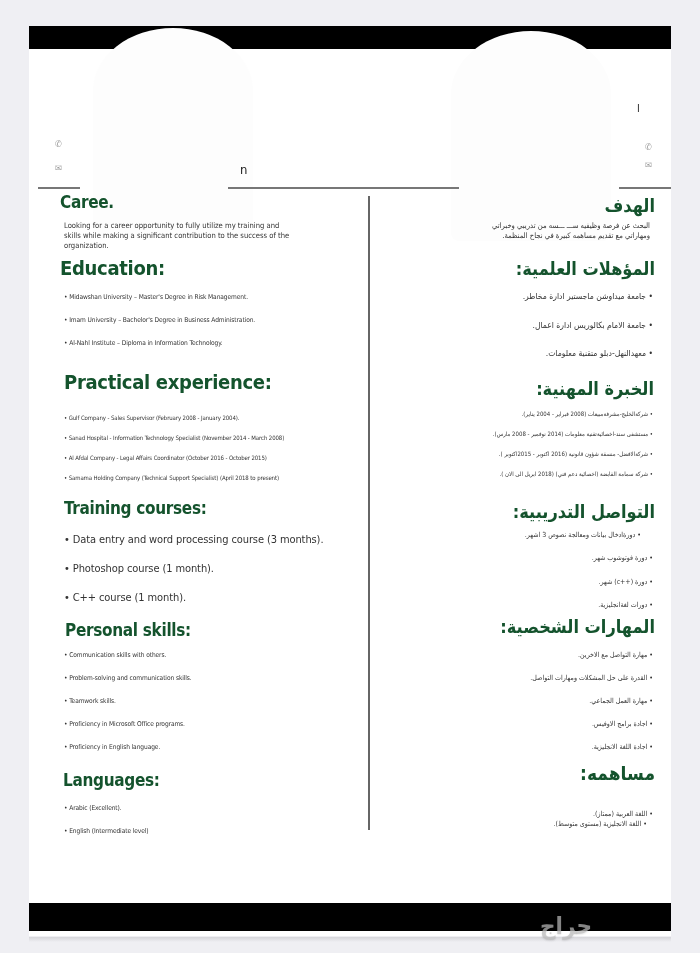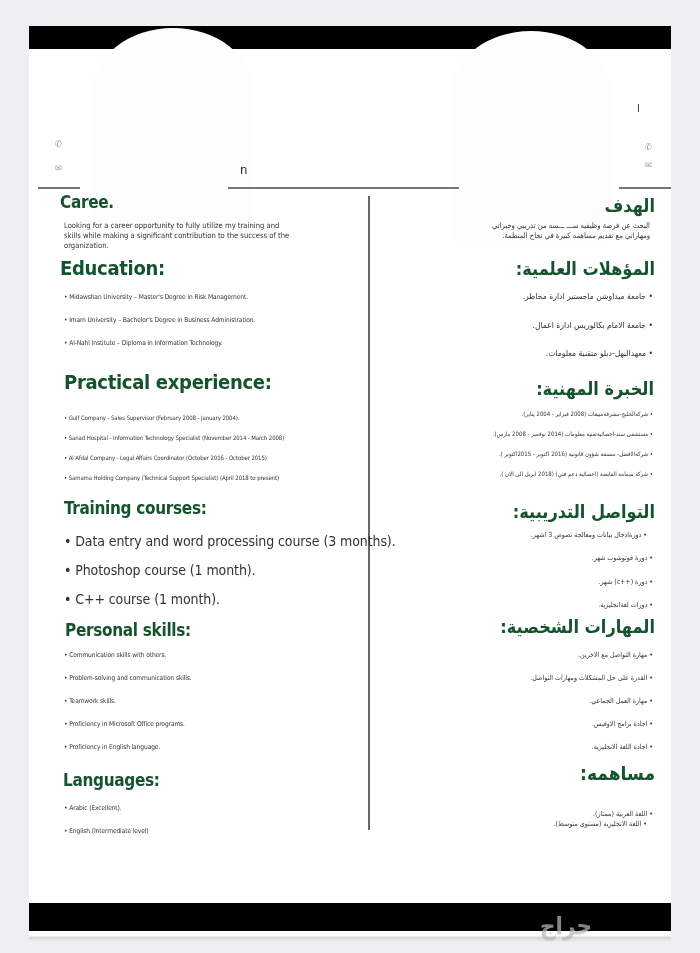--- a/index.html
+++ b/index.html
@@ -19,21 +19,21 @@
     .hdr-line { position: absolute; height: 1.5px; background: #777; }
     .name-frag { position: absolute; font-size: 13px; color: #222; }
 
     .divider { position: absolute; left: 339px; top: 170px; width: 2px; height: 634px; background: #666; }
 
     .col-en { position: absolute; left: 31px; top: 166px; width: 305px; }
     .col-ar { position: absolute; left: 347px; top: 166px; width: 279px; direction: rtl; text-align: right; }
 
     .h { font-family: "DejaVu Sans Condensed", "DejaVu Sans", sans-serif; font-weight: bold; color: #14532d; letter-spacing: -0.3px; white-space: nowrap; }
     .item { font-size: 6.6px; color: #333; white-space: nowrap; letter-spacing: -0.1px; }
-    .item.big { font-size: 14px; }
+    .item.big { font-size: 11px; }
     .para { font-size: 7.6px; color: #333; line-height: 1.3; }
     .ar .item { font-size: 7px; }
     .ar .item.big { font-size: 8.5px; }
     .abs { position: absolute; }
 
     .watermark { position: absolute; left: 540px; top: 912px; font-size: 24px; font-weight: bold; color: rgba(190,190,190,0.7); direction: rtl; letter-spacing: -1px; text-shadow: 0 1px 2px rgba(0,0,0,0.1); }
   </style>
 </head>
 <body>
 
@@ -98,21 +98,21 @@
     <div class="item big abs" style="right:2px;top:128px;">• جامعة الامام بكالوريس ادارة اعمال.</div>
     <div class="item big abs" style="right:2px;top:156px;">• معهدالنهل-دبلو متقنية معلومات.</div>
 
     <div class="h abs" style="right:1px;top:186px;font-size:18px;">الخبرة المهنية:</div>
     <div class="item abs" style="right:2px;top:218px;font-size:6px;">• شركةالخليج-مشرفةمبيعات (2008 فبراير - 2004 يناير).</div>
     <div class="item abs" style="right:2px;top:238px;font-size:6px;">• مستشفى سند-اخصائيةتقنية معلومات (2014 نوفمبر - 2008 مارس).</div>
     <div class="item abs" style="right:2px;top:258px;font-size:6px;">• شركةالافضل- منسقة شؤون قانونية (2016 اكتوبر - 2015اكتوبر ).</div>
     <div class="item abs" style="right:2px;top:278px;font-size:6px;">• شركة سمامة القابضة (اخصائية دعم فني) (2018 ابريل الى الان ).</div>
 
     <div class="h abs" style="right:0;top:309px;font-size:18px;">التواصل التدريبية:</div>
-    <div class="item abs" style="right:8px;top:339px;">• دورةادخال بيانات ومعالجة نصوص 3 اشهر.</div>
+    <div class="item abs" style="right:14px;top:339px;">• دورةادخال بيانات ومعالجة نصوص 3 اشهر.</div>
     <div class="item abs" style="right:2px;top:362px;">• دورة فوتوشوب شهر.</div>
     <div class="item abs" style="right:2px;top:386px;">• دورة (++c) شهر.</div>
     <div class="item abs" style="right:2px;top:409px;">• دورات لغةانجليزية.</div>
 
     <div class="h abs" style="right:0;top:424px;font-size:18px;">المهارات الشخصية:</div>
     <div class="item abs" style="right:2px;top:459px;">• مهارة التواصل مع الاخرين.</div>
     <div class="item abs" style="right:2px;top:482px;">• القدرة على حل المشكلات ومهارات التواصل.</div>
     <div class="item abs" style="right:2px;top:505px;">• مهارة العمل الجماعي.</div>
     <div class="item abs" style="right:2px;top:528px;">• اجادة برامج الاوفيس.</div>
     <div class="item abs" style="right:2px;top:551px;">• اجادة اللغة الانجليزية.</div>

